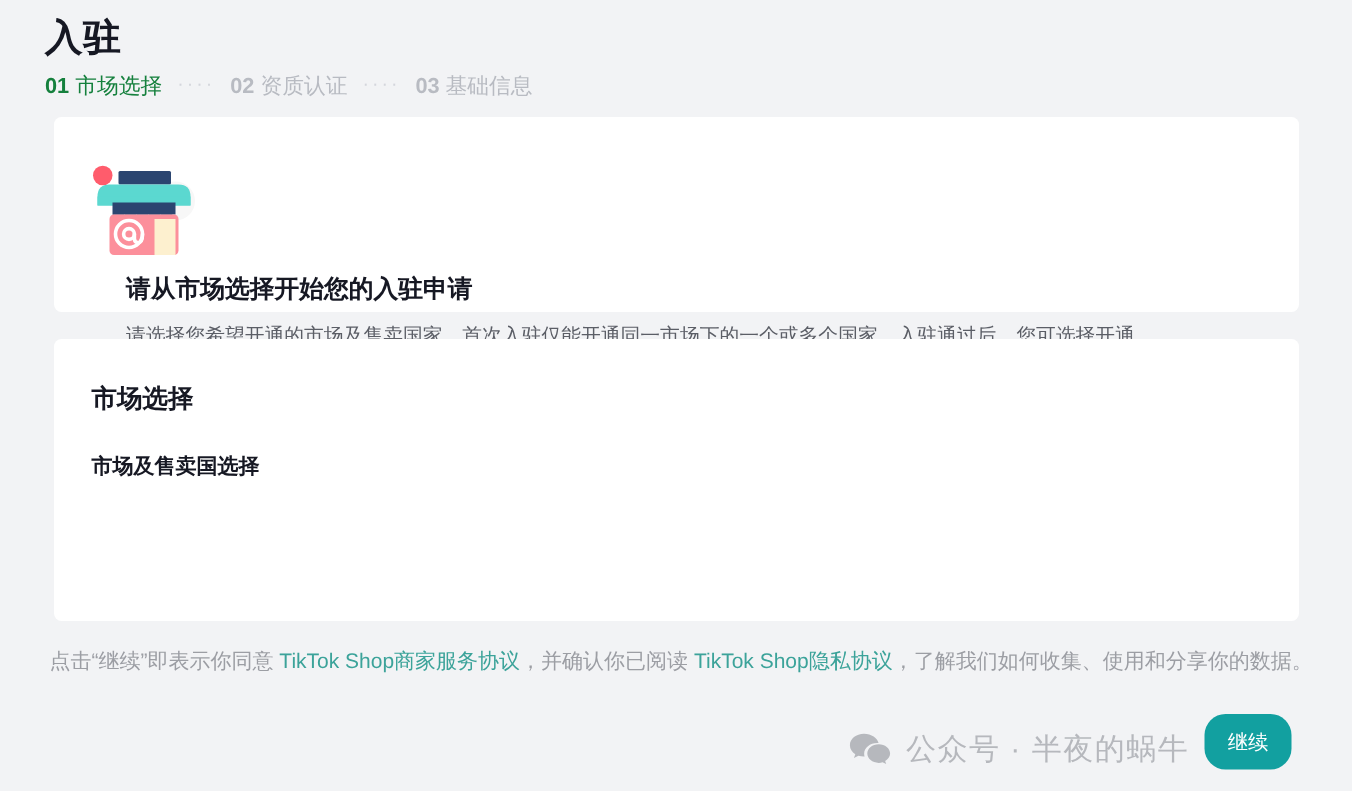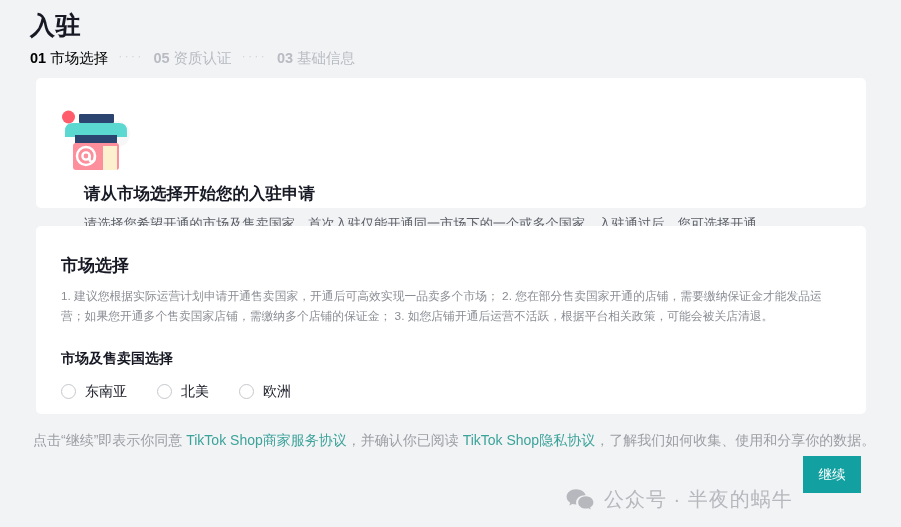--- a/index.html
+++ b/index.html
@@ -25,21 +25,21 @@
     align-items: center;
     margin-top: 5px;
     height: 22px;
   }
   .step {
     font-size: 14.5px;
     line-height: 22px;
     white-space: nowrap;
   }
   .step .num { font-weight: bold; margin-right: 4px; }
-  .step.active { color: #000000; }
+  .step.active { color: #15803d; }
   .step.inactive { color: #b8bbc2; }
   .step-dots {
     color: #d4d6dc;
     font-size: 13px;
     letter-spacing: 2px;
     margin: 0 10px;
     position: relative;
     top: -3px;
     user-select: none;
   }
@@ -134,27 +134,27 @@
     white-space: nowrap;
   }
   .agreement a {
     color: #3ca39a;
     text-decoration: none;
     cursor: pointer;
   }
   .continue-btn {
     position: absolute;
     left: 803px;
-    top: 456px;
+    top: 476px;
     width: 58px;
     height: 37px;
     background: #12a0a0;
     color: #ffffff;
     border: none;
-    border-radius: 0;
+    border-radius: 14px;
     font-size: 13.5px;
     font-family: inherit;
     cursor: pointer;
     display: flex;
     align-items: center;
     justify-content: center;
   }
 
   
   .watermark {
@@ -178,21 +178,21 @@
 <div class="page">
 
   <div class="header">
     <div class="page-title">入驻</div>
     <div class="steps">
       <div class="step active">
         <span class="num">01</span><span>市场选择</span>
       </div>
       <span class="step-dots">····</span>
       <div class="step inactive">
-        <span class="num">05</span><span>资质认证</span>
+        <span class="num">02</span><span>资质认证</span>
       </div>
       <span class="step-dots">····</span>
       <div class="step inactive">
         <span class="num">03</span><span>基础信息</span>
       </div>
     </div>
   </div>
 
   <div class="card" id="intro-card">
     <div class="intro-inner">
@@ -218,36 +218,21 @@
       <div class="intro-text">
         <div class="intro-title">请从市场选择开始您的入驻申请</div>
         <div class="intro-desc">请选择您希望开通的市场及售卖国家。首次入驻仅能开通同一市场下的一个或多个国家，入驻通过后，您可选择开通其他售卖市场及国家。</div>
       </div>
     </div>
   </div>
 
   <div class="card" id="market-card">
     <div class="market-inner">
       <div class="section-title">市场选择</div>
-      <div class="section-note">1. 建议您根据实际运营计划申请开通售卖国家，开通后可高效实现一品卖多个市场； 2. 您在部分售卖国家开通的店铺，需要缴纳保证金才能发品运营；如果您开通多个售卖国家店铺，需缴纳多个店铺的保证金； 3. 如您店铺开通后运营不活跃，根据平台相关政策，可能会被关店清退。</div>
       <div class="field-label">市场及售卖国选择</div>
-      <div class="radio-row">
-        <label class="radio-opt">
-          <span class="radio-mark"></span>
-          <span class="radio-label">东南亚</span>
-        </label>
-        <label class="radio-opt">
-          <span class="radio-mark"></span>
-          <span class="radio-label">北美</span>
-        </label>
-        <label class="radio-opt">
-          <span class="radio-mark"></span>
-          <span class="radio-label">欧洲</span>
-        </label>
-      </div>
     </div>
   </div>
 
   <div class="agreement"><span>点击“继续”即表示你同意 </span><a>TikTok Shop商家服务协议</a><span>，并确认你已阅读 </span><a>TikTok Shop隐私协议</a><span>，了解我们如何收集、使用和分享你的数据。</span></div>
 
   <button class="continue-btn">继续</button>
 
   <div class="watermark">
     <span class="wm-icon">
       <svg viewBox="0 0 28 24" width="28" height="24" xmlns="http://www.w3.org/2000/svg" fill="#b6b8bd">

